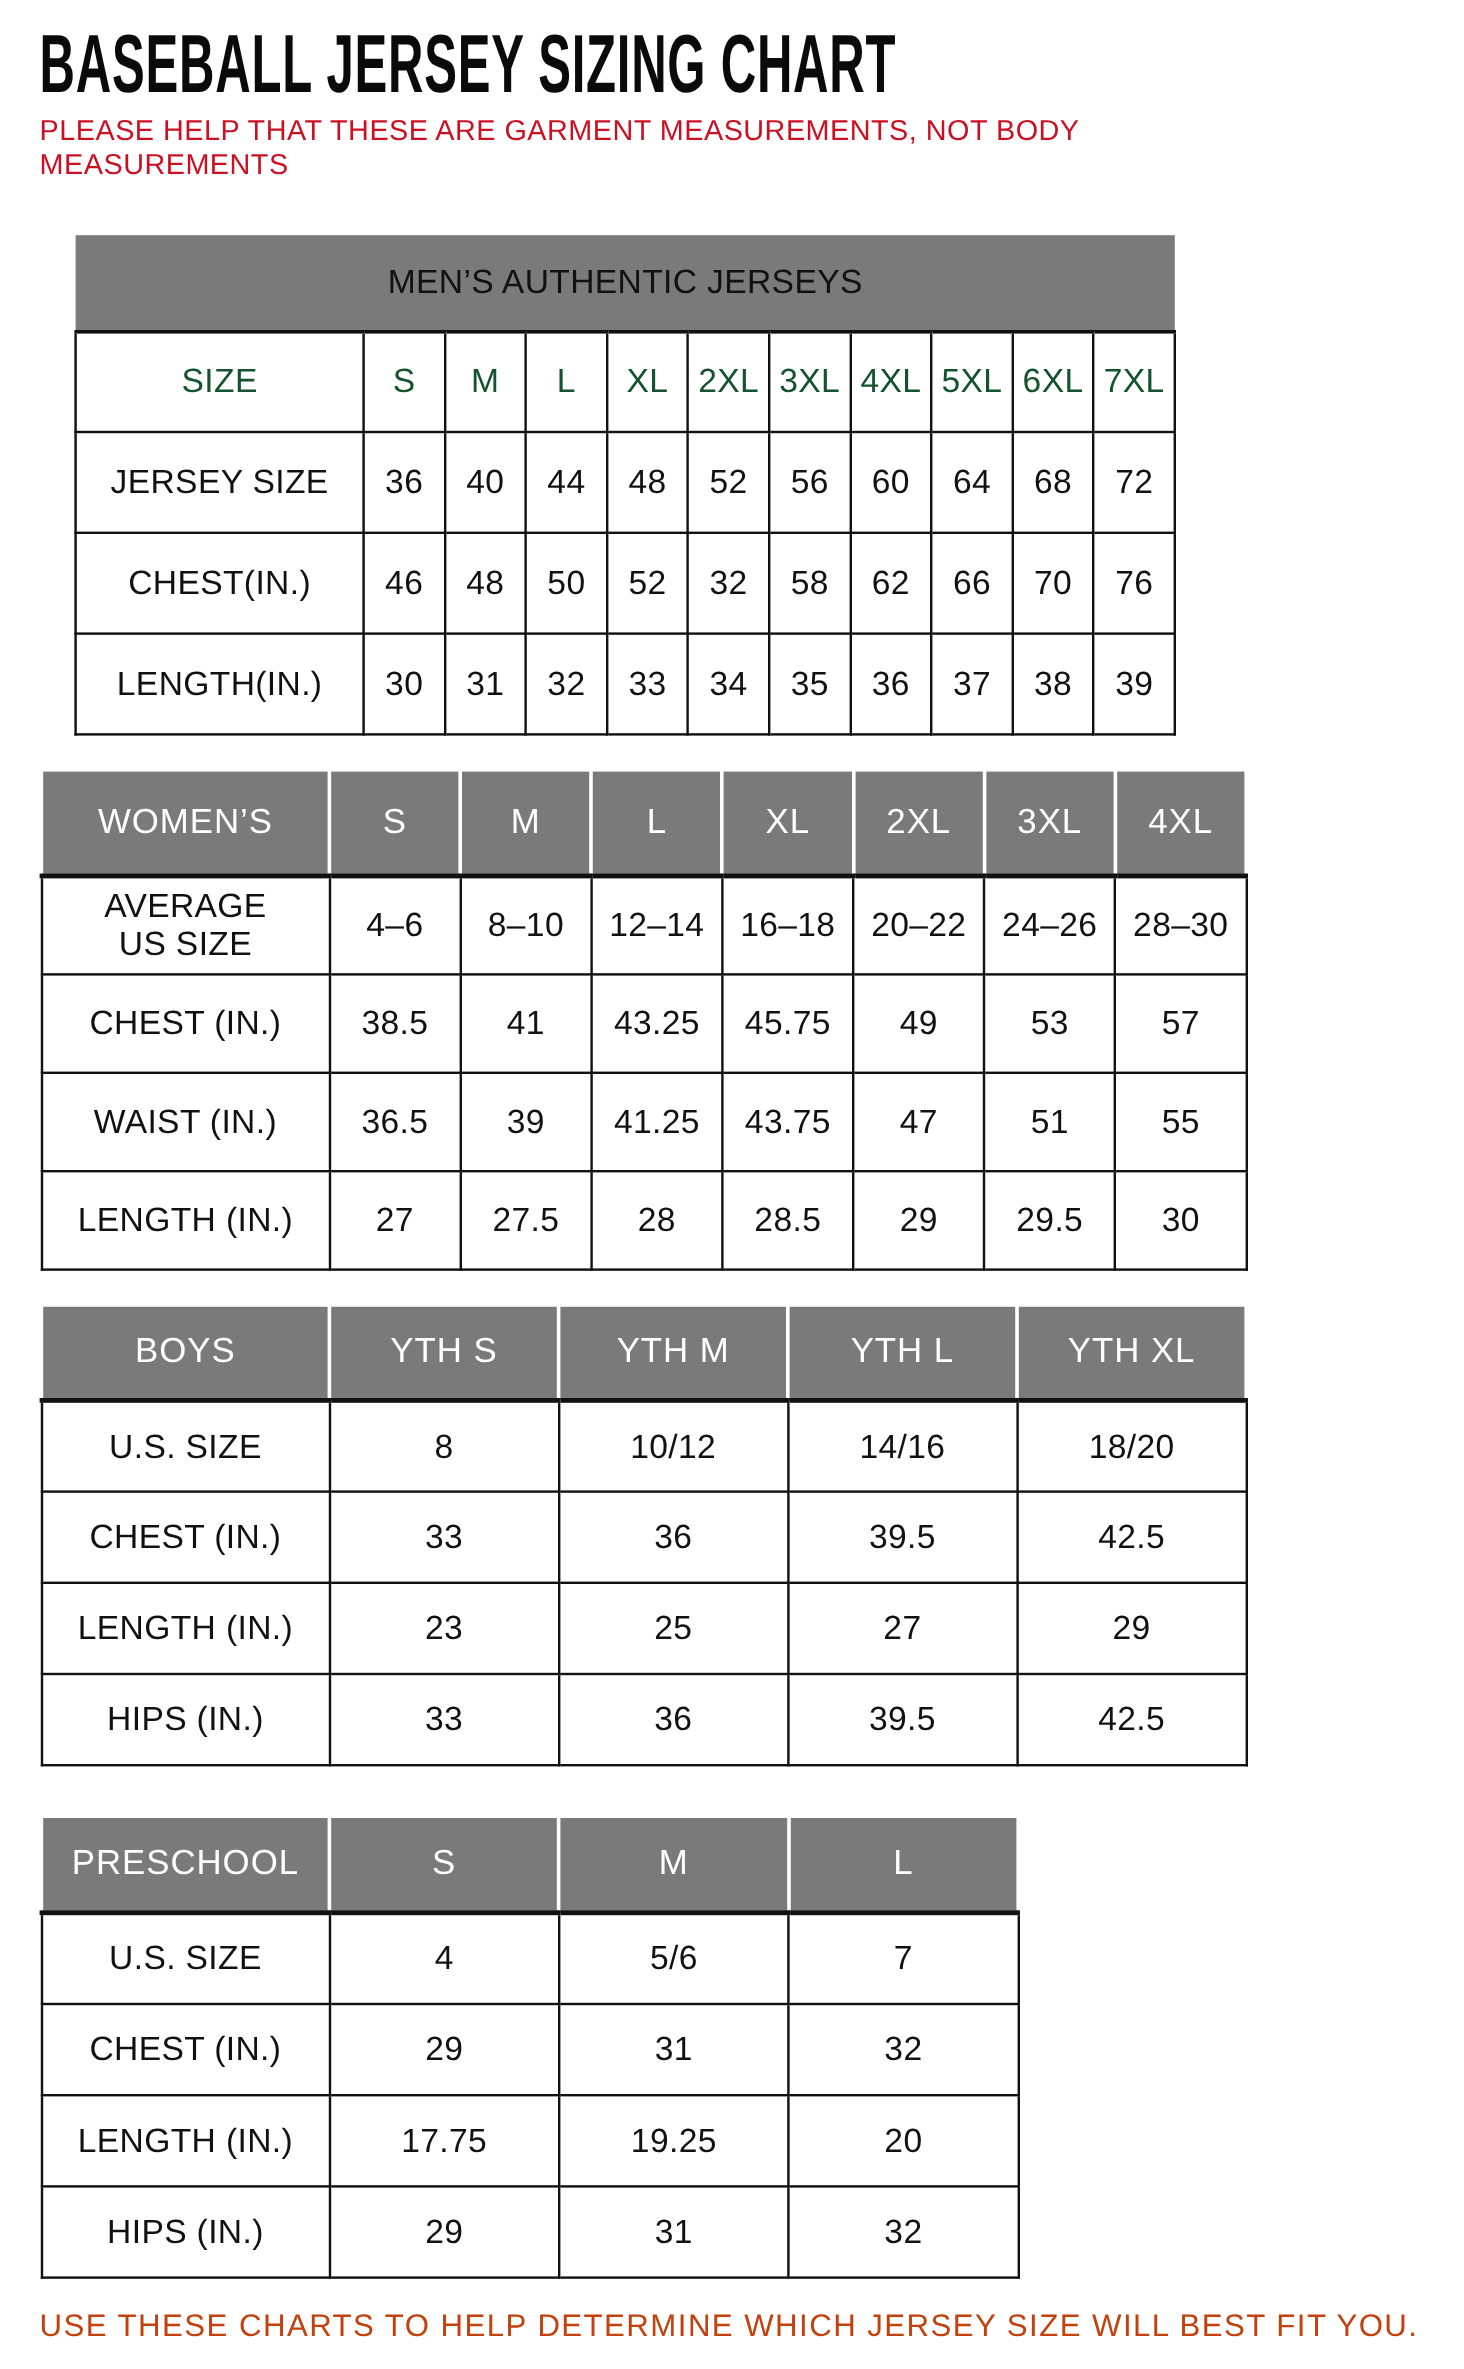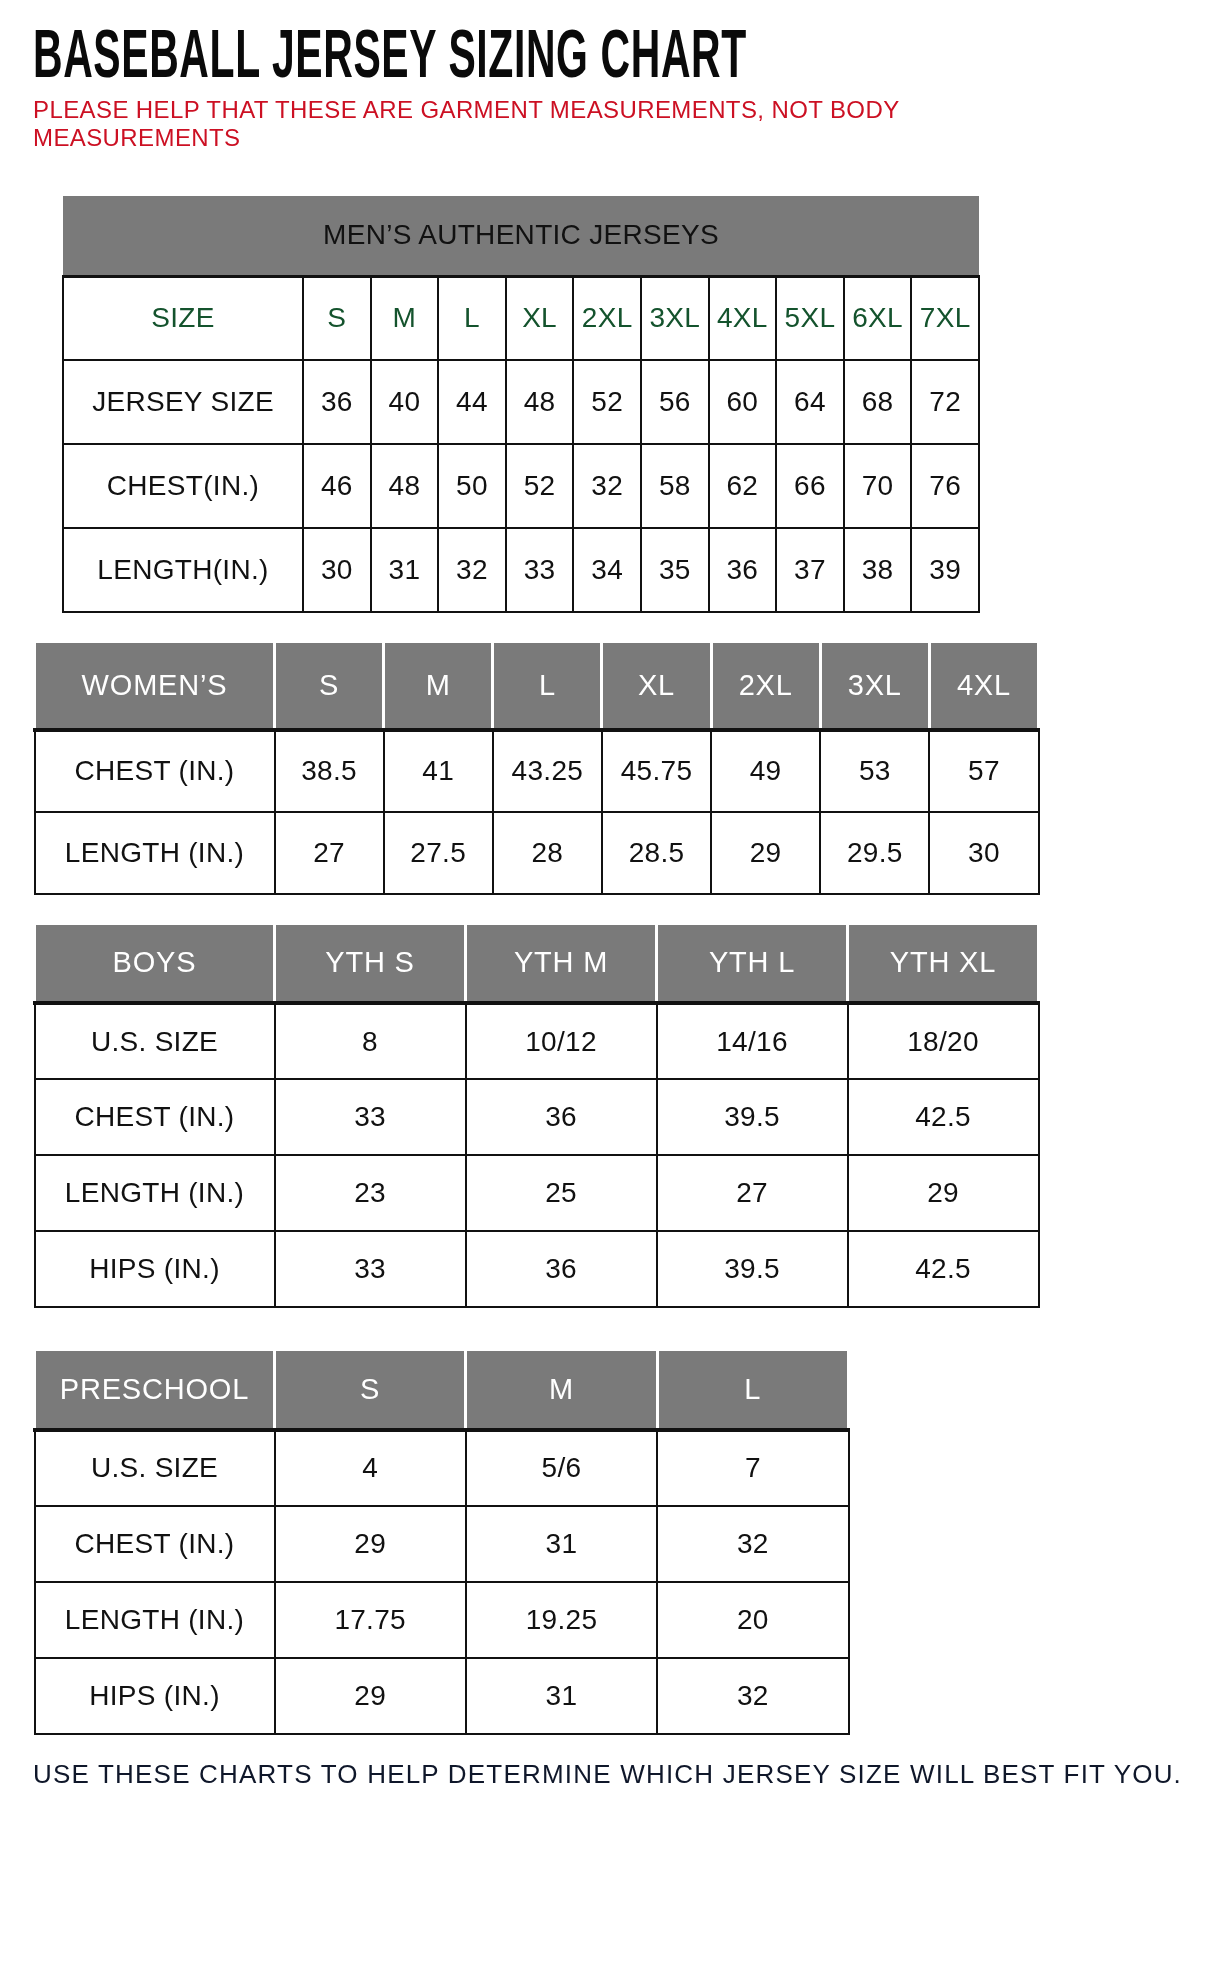--- a/index.html
+++ b/index.html
@@ -100,21 +100,21 @@
   table.womens tr.data-row  { height: 82px; }
 
   table.boys tr.gray-head, table.preschool tr.gray-head { height: 80px; }
   table.boys tr.data-row,  table.preschool tr.data-row  { height: 76px; }
 
   
   .footer {
     margin: 0;
     font-size: 26px;
     letter-spacing: 1.2px;
-    color: #0f172a;
+    color: #c2410c;
     white-space: nowrap;
   }
 </style>
 </head>
 <body>
 
 <div class="page">
   <h1 class="title"><span class="condense">BASEBALL JERSEY SIZING CHART</span></h1>
   <p class="note">PLEASE HELP THAT THESE ARE GARMENT MEASUREMENTS, NOT BODY MEASUREMENTS</p>
 
@@ -206,30 +206,51 @@
           <td class="corner"><span class="cellwrap">WOMEN’S</span></td>
           <td class="chead"><span class="cellwrap">S</span></td>
           <td class="chead"><span class="cellwrap">M</span></td>
           <td class="chead"><span class="cellwrap">L</span></td>
           <td class="chead"><span class="cellwrap">XL</span></td>
           <td class="chead"><span class="cellwrap">2XL</span></td>
           <td class="chead"><span class="cellwrap">3XL</span></td>
           <td class="chead"><span class="cellwrap">4XL</span></td>
         </tr>
         <tr class="data-row">
+          <td class="rlabel"><span class="cellwrap">AVERAGE
+US SIZE</span></td>
+          <td class="val"><span class="cellwrap">4–6</span></td>
+          <td class="val"><span class="cellwrap">8–10</span></td>
+          <td class="val"><span class="cellwrap">12–14</span></td>
+          <td class="val"><span class="cellwrap">16–18</span></td>
+          <td class="val"><span class="cellwrap">20–22</span></td>
+          <td class="val"><span class="cellwrap">24–26</span></td>
+          <td class="val"><span class="cellwrap">28–30</span></td>
+        </tr>
+        <tr class="data-row">
           <td class="rlabel"><span class="cellwrap">CHEST (IN.)</span></td>
           <td class="val"><span class="cellwrap">38.5</span></td>
           <td class="val"><span class="cellwrap">41</span></td>
           <td class="val"><span class="cellwrap">43.25</span></td>
           <td class="val"><span class="cellwrap">45.75</span></td>
           <td class="val"><span class="cellwrap">49</span></td>
           <td class="val"><span class="cellwrap">53</span></td>
           <td class="val"><span class="cellwrap">57</span></td>
         </tr>
         <tr class="data-row">
+          <td class="rlabel"><span class="cellwrap">WAIST (IN.)</span></td>
+          <td class="val"><span class="cellwrap">36.5</span></td>
+          <td class="val"><span class="cellwrap">39</span></td>
+          <td class="val"><span class="cellwrap">41.25</span></td>
+          <td class="val"><span class="cellwrap">43.75</span></td>
+          <td class="val"><span class="cellwrap">47</span></td>
+          <td class="val"><span class="cellwrap">51</span></td>
+          <td class="val"><span class="cellwrap">55</span></td>
+        </tr>
+        <tr class="data-row">
           <td class="rlabel"><span class="cellwrap">LENGTH (IN.)</span></td>
           <td class="val"><span class="cellwrap">27</span></td>
           <td class="val"><span class="cellwrap">27.5</span></td>
           <td class="val"><span class="cellwrap">28</span></td>
           <td class="val"><span class="cellwrap">28.5</span></td>
           <td class="val"><span class="cellwrap">29</span></td>
           <td class="val"><span class="cellwrap">29.5</span></td>
           <td class="val"><span class="cellwrap">30</span></td>
         </tr>
       </tbody>

